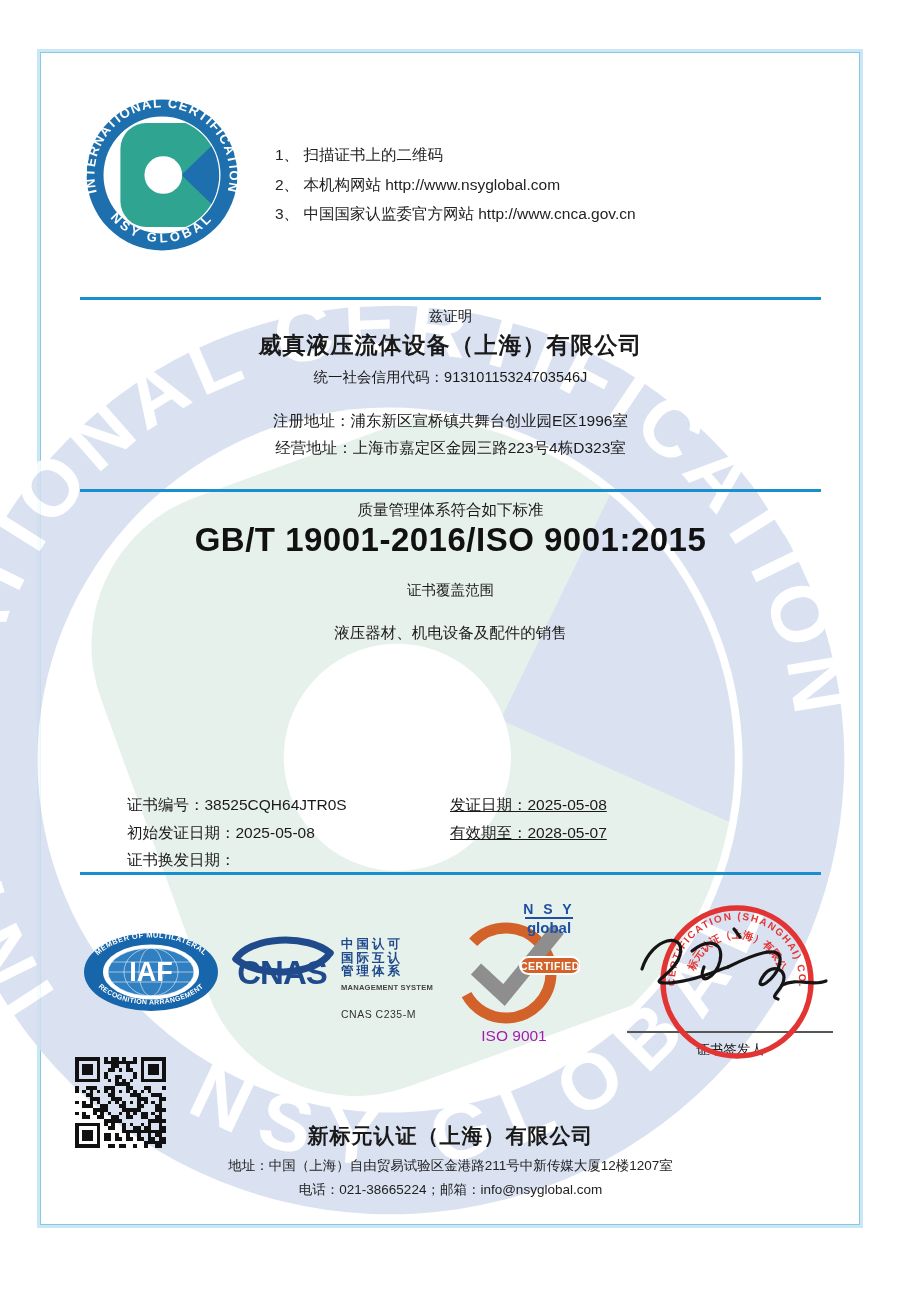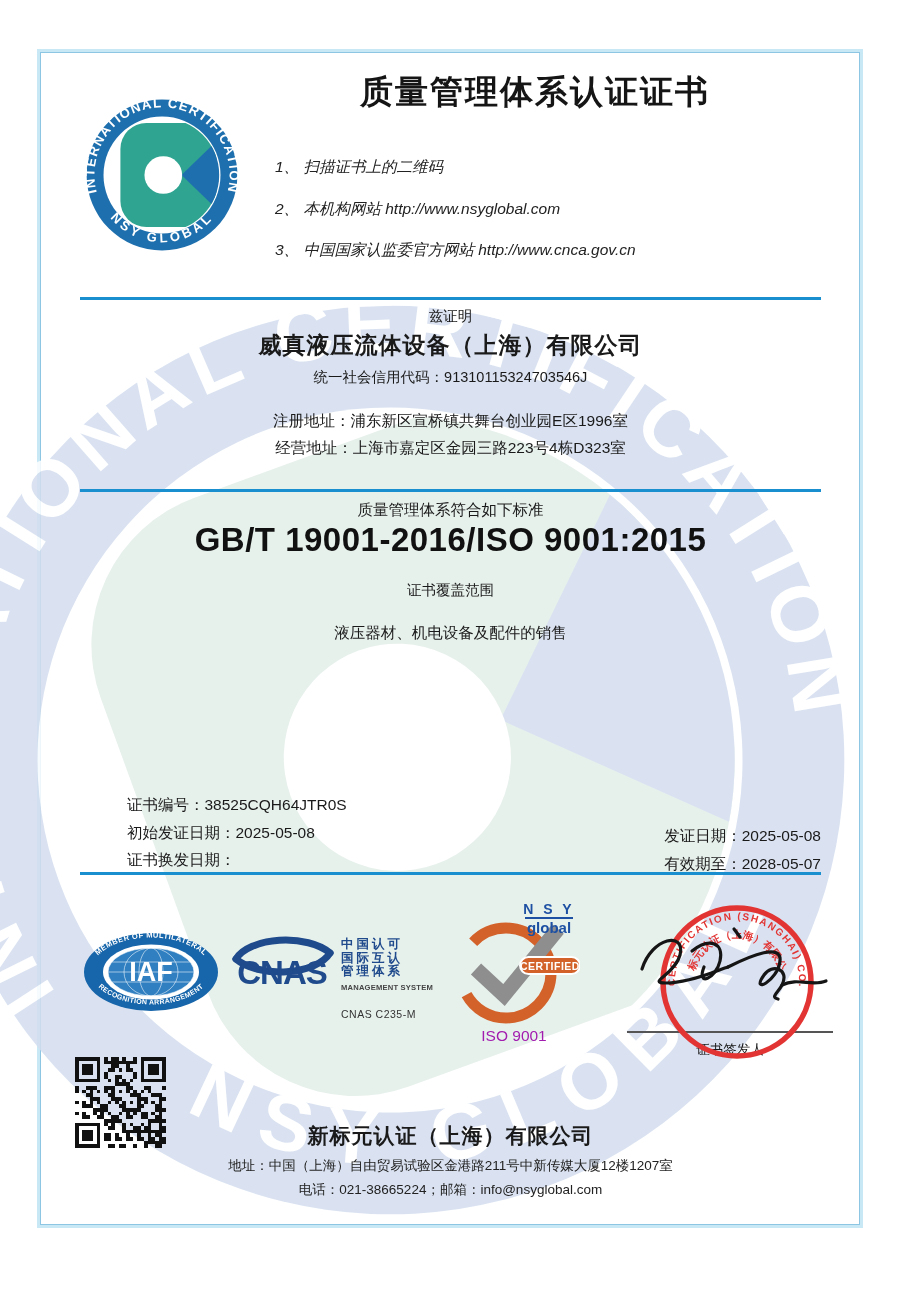--- a/index.html
+++ b/index.html
@@ -13,29 +13,29 @@
   }
   .abs{position:absolute;}
   .frame{position:absolute;left:40px;top:52px;width:818px;height:1171px;
     border:1px solid var(--border_inner);box-shadow:0 0 0 3px var(--border_outer);}
   .wm{position:absolute;left:-80px;top:290px;width:940px;height:940px;
     transform:rotate(-20deg);opacity:.85;pointer-events:none;}
   .center{left:60px;width:781px;text-align:center;}
   .title{top:70px;font-size:33px;font-weight:600;letter-spacing:2px;color:#151515;}
   .intro-block{left:275px;top:138px;width:550px;font-size:15.5px;line-height:25.5px;color:#222;}
   .intro{margin:0;text-align:justify;}
-  .qm{margin-top:16px;font-style:italic;}
+  .qm{margin-top:4px;}
   .rule{left:80px;width:741px;height:3px;background:var(--accent);}
   .sm{font-size:14.5px;}
   .md{font-size:15.5px;}
   .company{top:330px;font-size:23px;font-weight:600;letter-spacing:1px;}
   .stdcode{top:521px;font-size:33px;font-weight:bold;letter-spacing:.5px;color:#111;}
   .info{font-size:15.5px;line-height:27.5px;}
   .info-left{left:84px;top:791px;text-align:left;margin-left:43px;}
-  .info-right{left:450px;top:822px;width:371px;text-align:right;}
+  .info-right{left:450px;top:791px;width:371px;text-decoration:underline;}
   .cnas-text{line-height:13.5px;color:var(--cnas_blue);}
   .cnas-zh{font-size:12.5px;letter-spacing:3px;font-weight:600;}
   .cnas-en{font-size:7.6px;font-weight:bold;letter-spacing:.2px;margin-top:2px;}
   .cnas-code{font-size:10.5px;font-weight:normal;margin-top:14px;letter-spacing:.5px;}
   .iso-label{left:448px;top:1027px;width:132px;text-align:center;font-size:15.5px;color:#a21caf;}
   .sign-line{left:627px;top:1031px;width:206px;height:2px;background:#555;}
   .sign-label{left:627px;top:1041px;width:206px;text-align:center;font-size:13.5px;}
   .footer-org{top:1122px;font-size:21px;font-weight:600;letter-spacing:1px;}
   .footer-sm{font-size:13.5px;color:#222;}
   svg text{font-family:"Liberation Sans","DejaVu Sans",sans-serif;}
@@ -84,21 +84,20 @@
     <path id="hp1" d="M -47.5,21.1 A 52,52 0 1 1 47.5,21.1" fill="none"></path>
     <path id="hp2" d="M -42,30 A 51.5,51.5 0 0 0 42,30" fill="none"></path>
     <text font-size="10.2" font-weight="bold" fill="#ffffff" letter-spacing="1">
       <textPath href="#hp1" startOffset="50%" text-anchor="middle">INTERNATIONAL CERTIFICATION</textPath>
     </text>
     <text font-size="10" font-weight="bold" fill="#ffffff" letter-spacing="2.5">
       <textPath href="#hp2" startOffset="50%" text-anchor="middle">NSY GLOBAL</textPath>
     </text>
   </svg>
 
-  <div class="abs" style="left:250px;top:70px;width:570px;text-align:center"><span class="title" style="font-size:33px;font-weight:600;letter-spacing:2px;color:#151515;">质量管理体系认证证书</span></div>
 
   <div class="abs intro-block">
     <div class="qm">1、 扫描证书上的二维码</div>
     <div class="qm">2、 本机构网站 http://www.nsyglobal.com</div>
     <div class="qm">3、 中国国家认监委官方网站 http://www.cnca.gov.cn</div>
   </div>
 
   <div class="abs rule" style="top:297px"></div>
 
   <div class="abs center company">威真液压流体设备（上海）有限公司</div>

